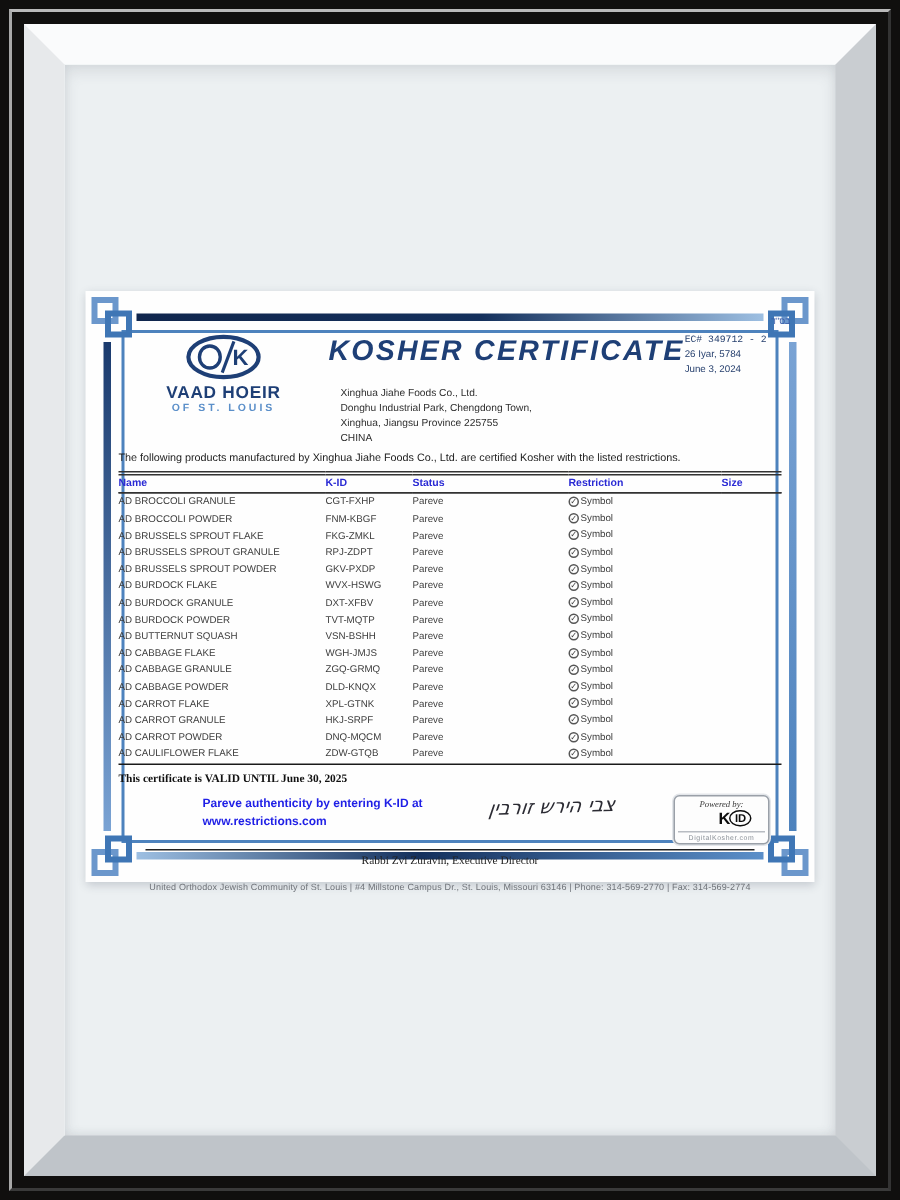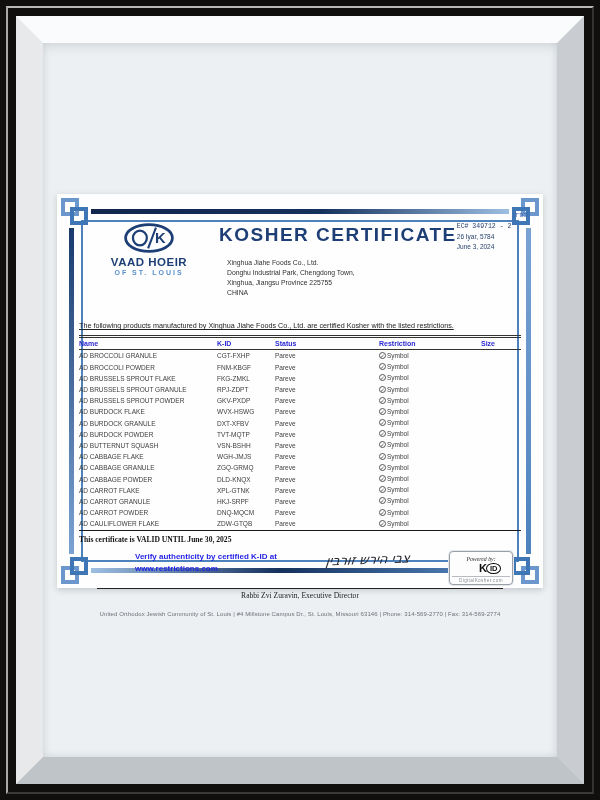--- a/index.html
+++ b/index.html
@@ -48,27 +48,27 @@
   .corn.br2 { right:4px; bottom:4px; transform:scale(-1,-1); }
 
   .content { position:absolute; inset:24px 22px; font-size:7px; color:#333; }
 
   .hdr { display:flex; align-items:flex-start; position:relative; }
   .logo { width:140px; text-align:center; padding-top:3px; flex:none; }
   .logo svg { display:block; margin:0 auto; }
   .org-name { font-size:11.5px; font-weight:bold; color:#1e3f76; letter-spacing:.5px; margin-top:1px; }
   .org-sub  { font-size:7px; color:#5b8fc9; letter-spacing:2px; font-weight:bold; margin-top:1px; }
   .title-wrap { flex:1; text-align:center; padding-top:6px; }
-  .title { font-size:19px; font-weight:bold; color:#1e3f76; letter-spacing:1.5px; white-space:nowrap; }
+  .title { font-size:19px; font-weight:bold; color:#1e3f76; letter-spacing:1.5px; white-space:nowrap;font-style:italic; }
   .certinfo { width:92px; flex:none; padding-top:4px; color:#27406e; line-height:1.55; font-size:6.5px; }
   .certno { font-family:"Liberation Mono", monospace; font-size:6.5px; }
   .bsd { position:absolute; right:-6px; top:-6px; font-size:6px; color:#3a5da8; }
 
   .company { margin-left:148px; margin-top:-18px; font-size:6.8px; line-height:1.45; color:#2f2f2f; }
-  .intro { margin-top:24px; font-size:7.2px; color:#222;text-decoration:underline; }
+  .intro { margin-top:3px; font-size:7.2px; color:#222; }
 
   table.products { width:100%; border-collapse:collapse; margin-top:5px;
                    border-top:3px double #333; }
   table.products th {
     text-align:left; color:#2a2ad4; font-size:7px; padding:2px 0 2px 0;
     border-bottom:1.5px solid #333;
   }
   table.products td { font-size:6.5px; color:#3d3d3d; padding:1.6px 0; }
   table.products tr:last-child td { border-bottom:0; }
   tbody.rows-host tr:last-child td { }
@@ -294,21 +294,21 @@
               <td></td>
             </tr>
           </tbody>
       </table>
       <div class="tbl-bottom"></div>
 
       <div class="validline">This certificate is VALID UNTIL June 30, 2025</div>
 
       <div class="sigrow">
         <div class="verify">
-          <div>Verify authenticity by certified K-ID at</div>
+          <div>Pareve authenticity by entering K-ID at</div>
           <div>www.restrictions.com</div>
         </div>
         <div class="sig">צבי הירש זורבין</div>
         <div class="kidbox">
           <span class="pb-line">Powered by:</span><span class="kid-logo"><span>K</span><span class="idoval">ID</span></span>
           <div class="kid-site">DigitalKosher.com</div>
         </div>
       </div>
 
       <div class="sigline"></div>

